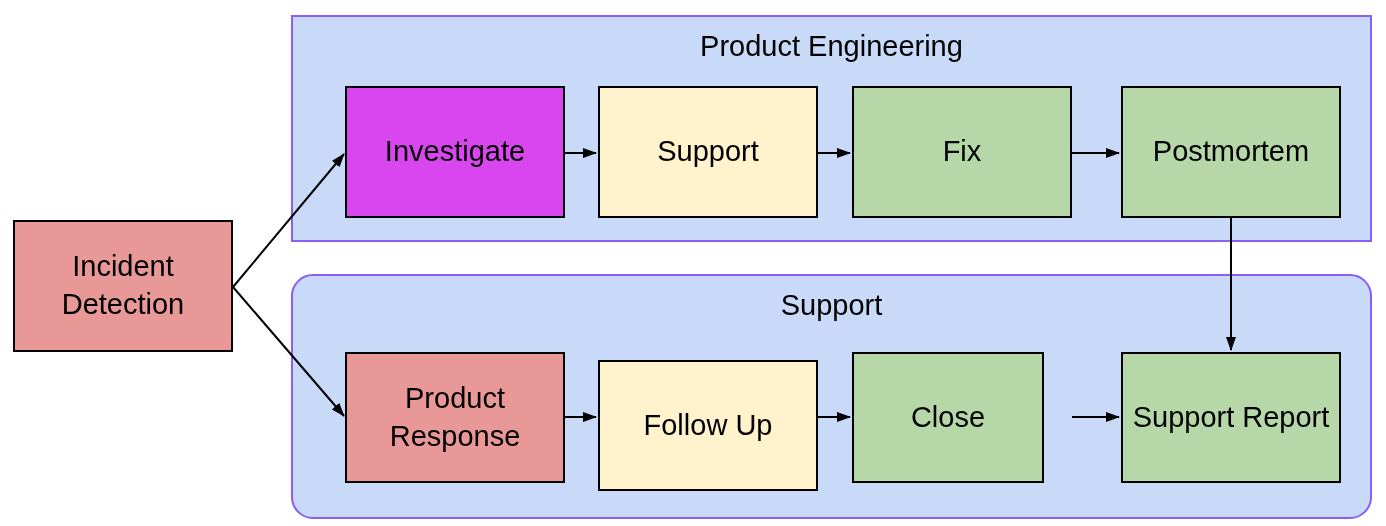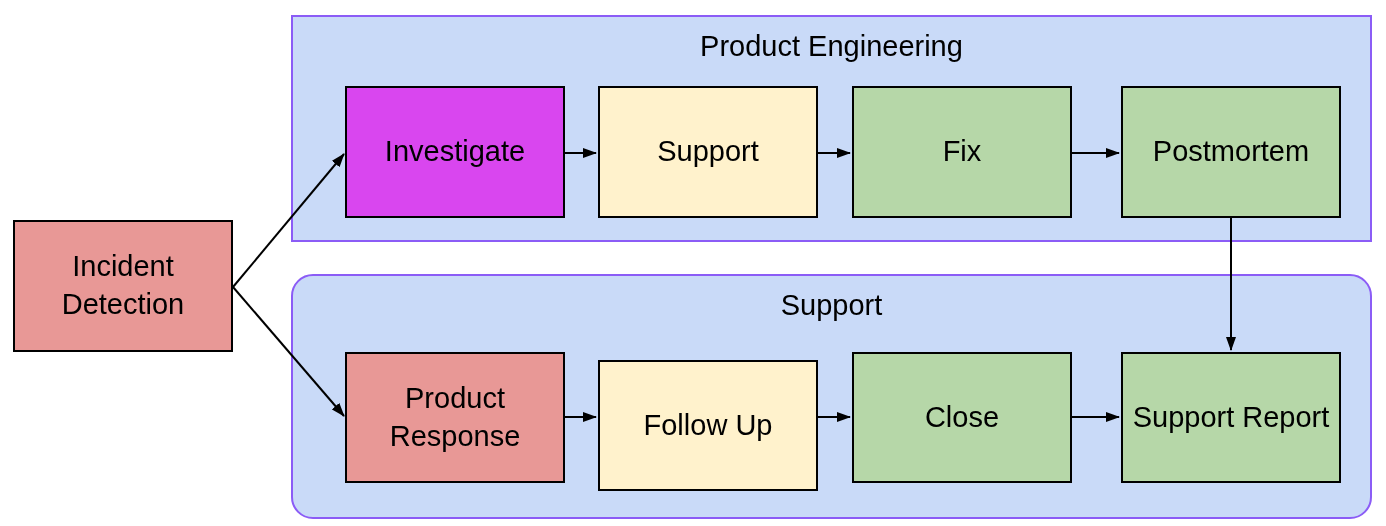--- a/index.html
+++ b/index.html
@@ -47,21 +47,21 @@
   #c-product-engineering { left: 291px; top: 15px;  width: 1081px; height: 227px; }
   #c-support             { left: 291px; top: 274px; width: 1081px; height: 245px; border-radius: 22px; }
   
   #n-incident-detection { left: 13px;   top: 220px; width: 220px; height: 132px; }
   #n-investigate        { left: 345px;  top: 86px;  width: 220px; height: 132px; }
   #n-mitigate           { left: 598px;  top: 86px;  width: 220px; height: 132px; }
   #n-fix                { left: 852px;  top: 86px;  width: 220px; height: 132px; }
   #n-postmortem         { left: 1121px; top: 86px;  width: 220px; height: 132px; }
   #n-initial-response   { left: 345px;  top: 352px; width: 220px; height: 131px; }
   #n-follow-up          { left: 598px;  top: 352px; width: 220px; height: 131px; margin-top: 8px; }
-  #n-close              { left: 852px;  top: 352px; width: 220px; height: 131px; }
+  #n-close              { left: 852px;  top: 352px; width: 192px; height: 131px; }
   #n-incident-report    { left: 1121px; top: 352px; width: 220px; height: 131px; }
   .edges {
     position: absolute;
     left: 0;
     top: 0;
     width: 1386px;
     height: 526px;
     pointer-events: none;
   }
   .edges line {

